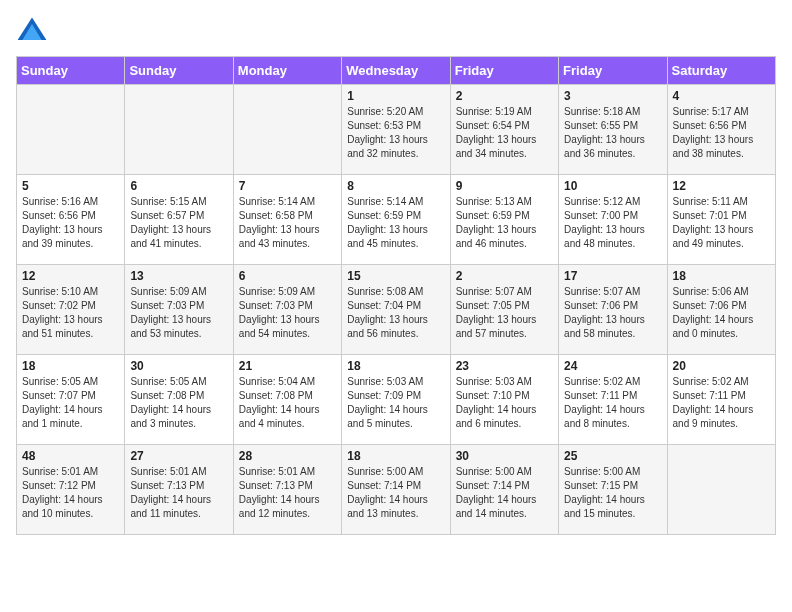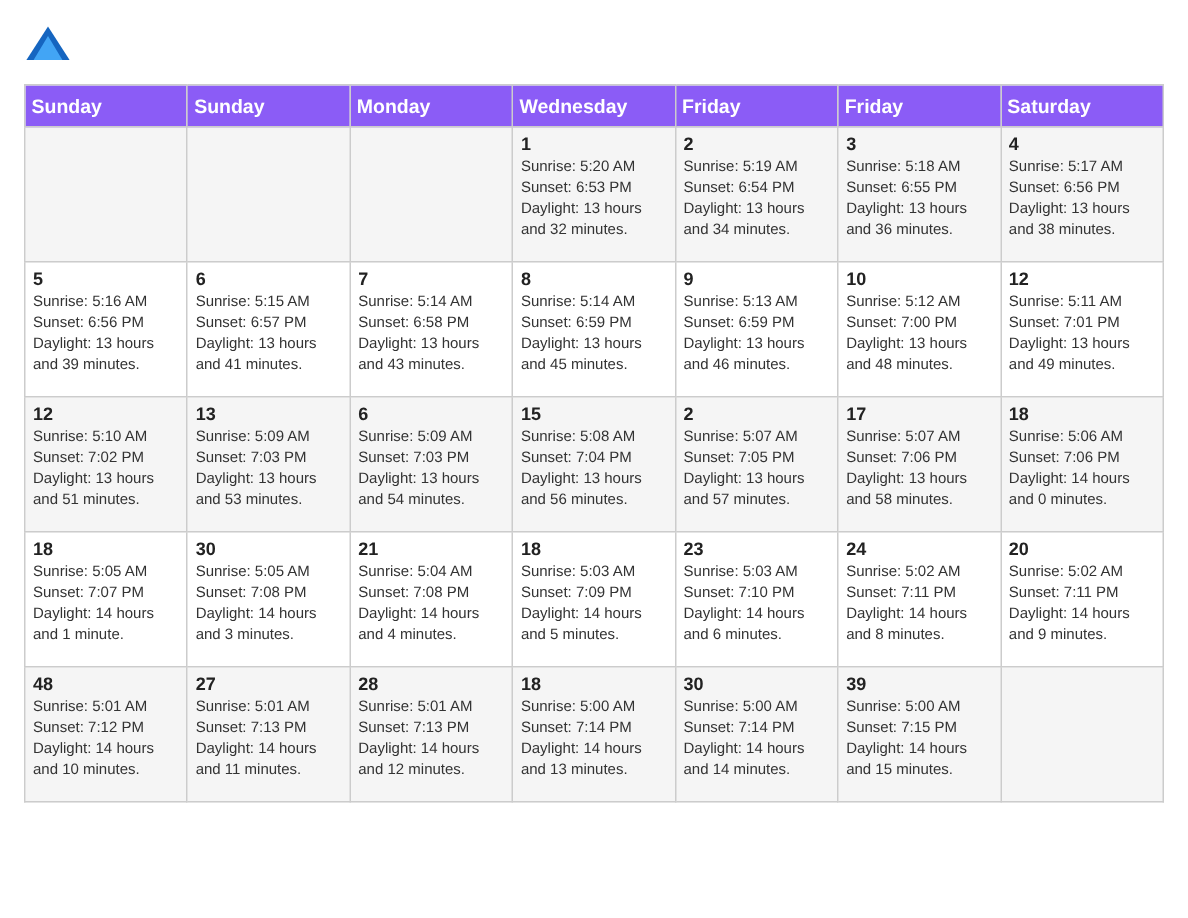--- a/index.html
+++ b/index.html
@@ -255,19 +255,19 @@
         </td>
         <td>
           <span class="day-num">18</span>
           <div class="day-info">Sunrise: 5:00 AM<br>Sunset: 7:14 PM<br>Daylight: 14 hours<br>and 13 minutes.</div>
         </td>
         <td>
           <span class="day-num">30</span>
           <div class="day-info">Sunrise: 5:00 AM<br>Sunset: 7:14 PM<br>Daylight: 14 hours<br>and 14 minutes.</div>
         </td>
         <td>
-          <span class="day-num">39</span>
+          <span class="day-num">25</span>
           <div class="day-info">Sunrise: 5:00 AM<br>Sunset: 7:15 PM<br>Daylight: 14 hours<br>and 15 minutes.</div>
         </td>
         <td></td>
       </tr>
     </tbody>
 </table>
 
 </body></html>

